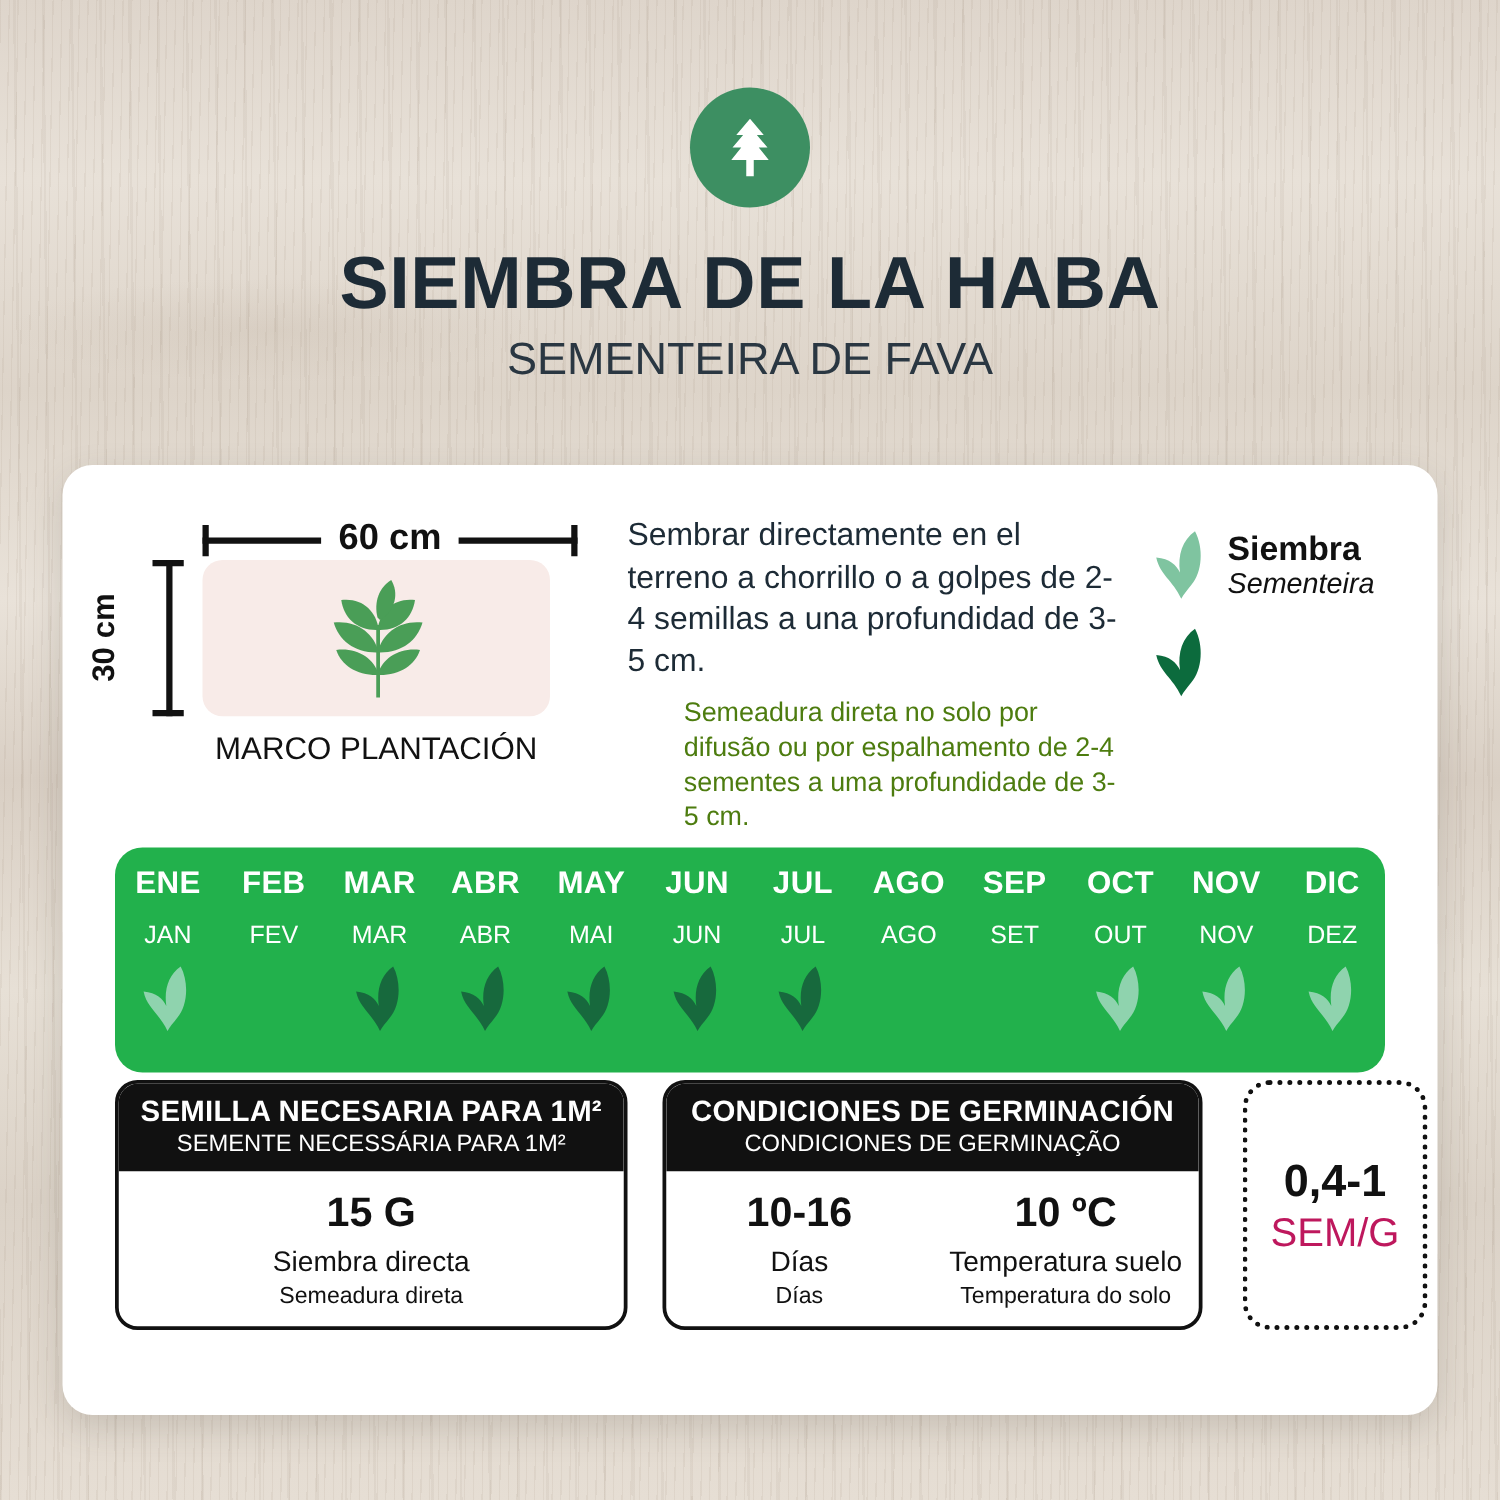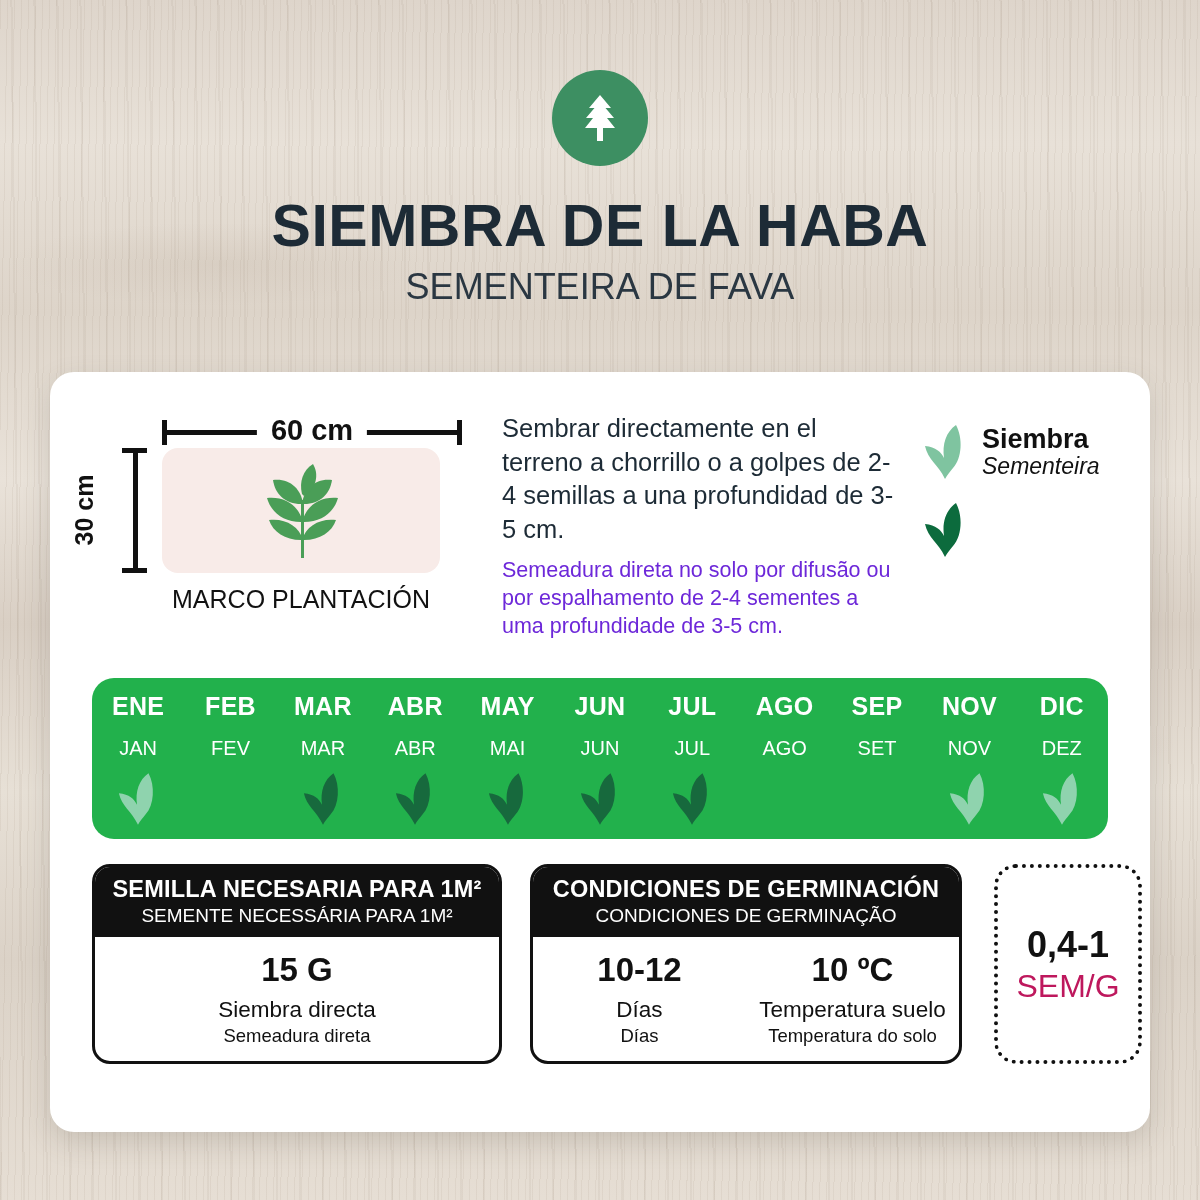--- a/index.html
+++ b/index.html
@@ -121,36 +121,36 @@
 
   
   .desc {
     position: absolute; left: 452px; top: 40px; width: 400px;
   }
   .desc .es {
     font-size: 25.5px; line-height: 1.32; color: #1d2b36;
   }
   .desc .pt {
     margin-top: 10px;
-    font-size: 21.5px; line-height: 1.30; color: #6d28d9;
+    font-size: 21.5px; line-height: 1.30; color: #4d7c0f; margin-left: 45px;
   }
 
   
   .legend {
     position: absolute; left: 872px; top: 52px; width: 220px;
   }
   .legend-row { display: flex; align-items: center; gap: 14px; margin-bottom: 22px; }
   .legend-text .t1 { font-size: 27px; font-weight: 700; color: #111; line-height: 1.05; }
   .legend-text .t2 { font-size: 23px; font-style: italic; color: #111; line-height: 1.1; }
 
   
   .months {
     position: absolute;
     left: 42px; top: 306px;
-    width: 1016px; height: 161px;
+    width: 1016px; height: 180px;
     background: #22b14c;
     border-radius: 22px;
     display: flex;
   }
   .month {
     flex: 1 1 0;
     display: flex; flex-direction: column; align-items: center;
     padding-top: 14px;
   }
   .month .es { font-size: 25px; font-weight: 700; color: #fff; letter-spacing: .3px; }
@@ -330,20 +330,29 @@
         <div class="es">AGO</div>
         <div class="pt">AGO</div>
         <div class="leafslot"></div>
       </div>
       <div class="month">
         <div class="es">SEP</div>
         <div class="pt">SET</div>
         <div class="leafslot"></div>
       </div>
       <div class="month">
+        <div class="es">OCT</div>
+        <div class="pt">OUT</div>
+        <div class="leafslot">
+          <svg width="44" height="56" viewBox="0 0 46 56">
+            <path d="M23 55 C16 40 6 36 3 22 C14 23 19 28 22 34 C20 20 24 8 34 1 C41 14 40 34 31 44 C28 48 25 51 23 55 Z" fill="#8fd3ae"></path>
+          </svg>
+        </div>
+      </div>
+      <div class="month">
         <div class="es">NOV</div>
         <div class="pt">NOV</div>
         <div class="leafslot">
           <svg width="44" height="56" viewBox="0 0 46 56">
             <path d="M23 55 C16 40 6 36 3 22 C14 23 19 28 22 34 C20 20 24 8 34 1 C41 14 40 34 31 44 C28 48 25 51 23 55 Z" fill="#8fd3ae"></path>
           </svg>
         </div>
       </div>
       <div class="month">
         <div class="es">DIC</div>
@@ -372,21 +381,21 @@
       </div>
     </div>
 
     <div class="box" id="box-germ">
       <div class="box-hd">
         <div class="h1">CONDICIONES DE GERMINACIÓN</div>
         <div class="h2">CONDICIONES DE GERMINAÇÃO</div>
       </div>
       <div class="box-bd">
         <div class="cell">
-          <div class="v">10-12</div>
+          <div class="v">10-16</div>
           <div class="l1">Días</div>
           <div class="l2">Días</div>
         </div>
         <div class="cell">
           <div class="v">10 ºC</div>
           <div class="l1">Temperatura suelo</div>
           <div class="l2">Temperatura do solo</div>
         </div>
       </div>
     </div>

